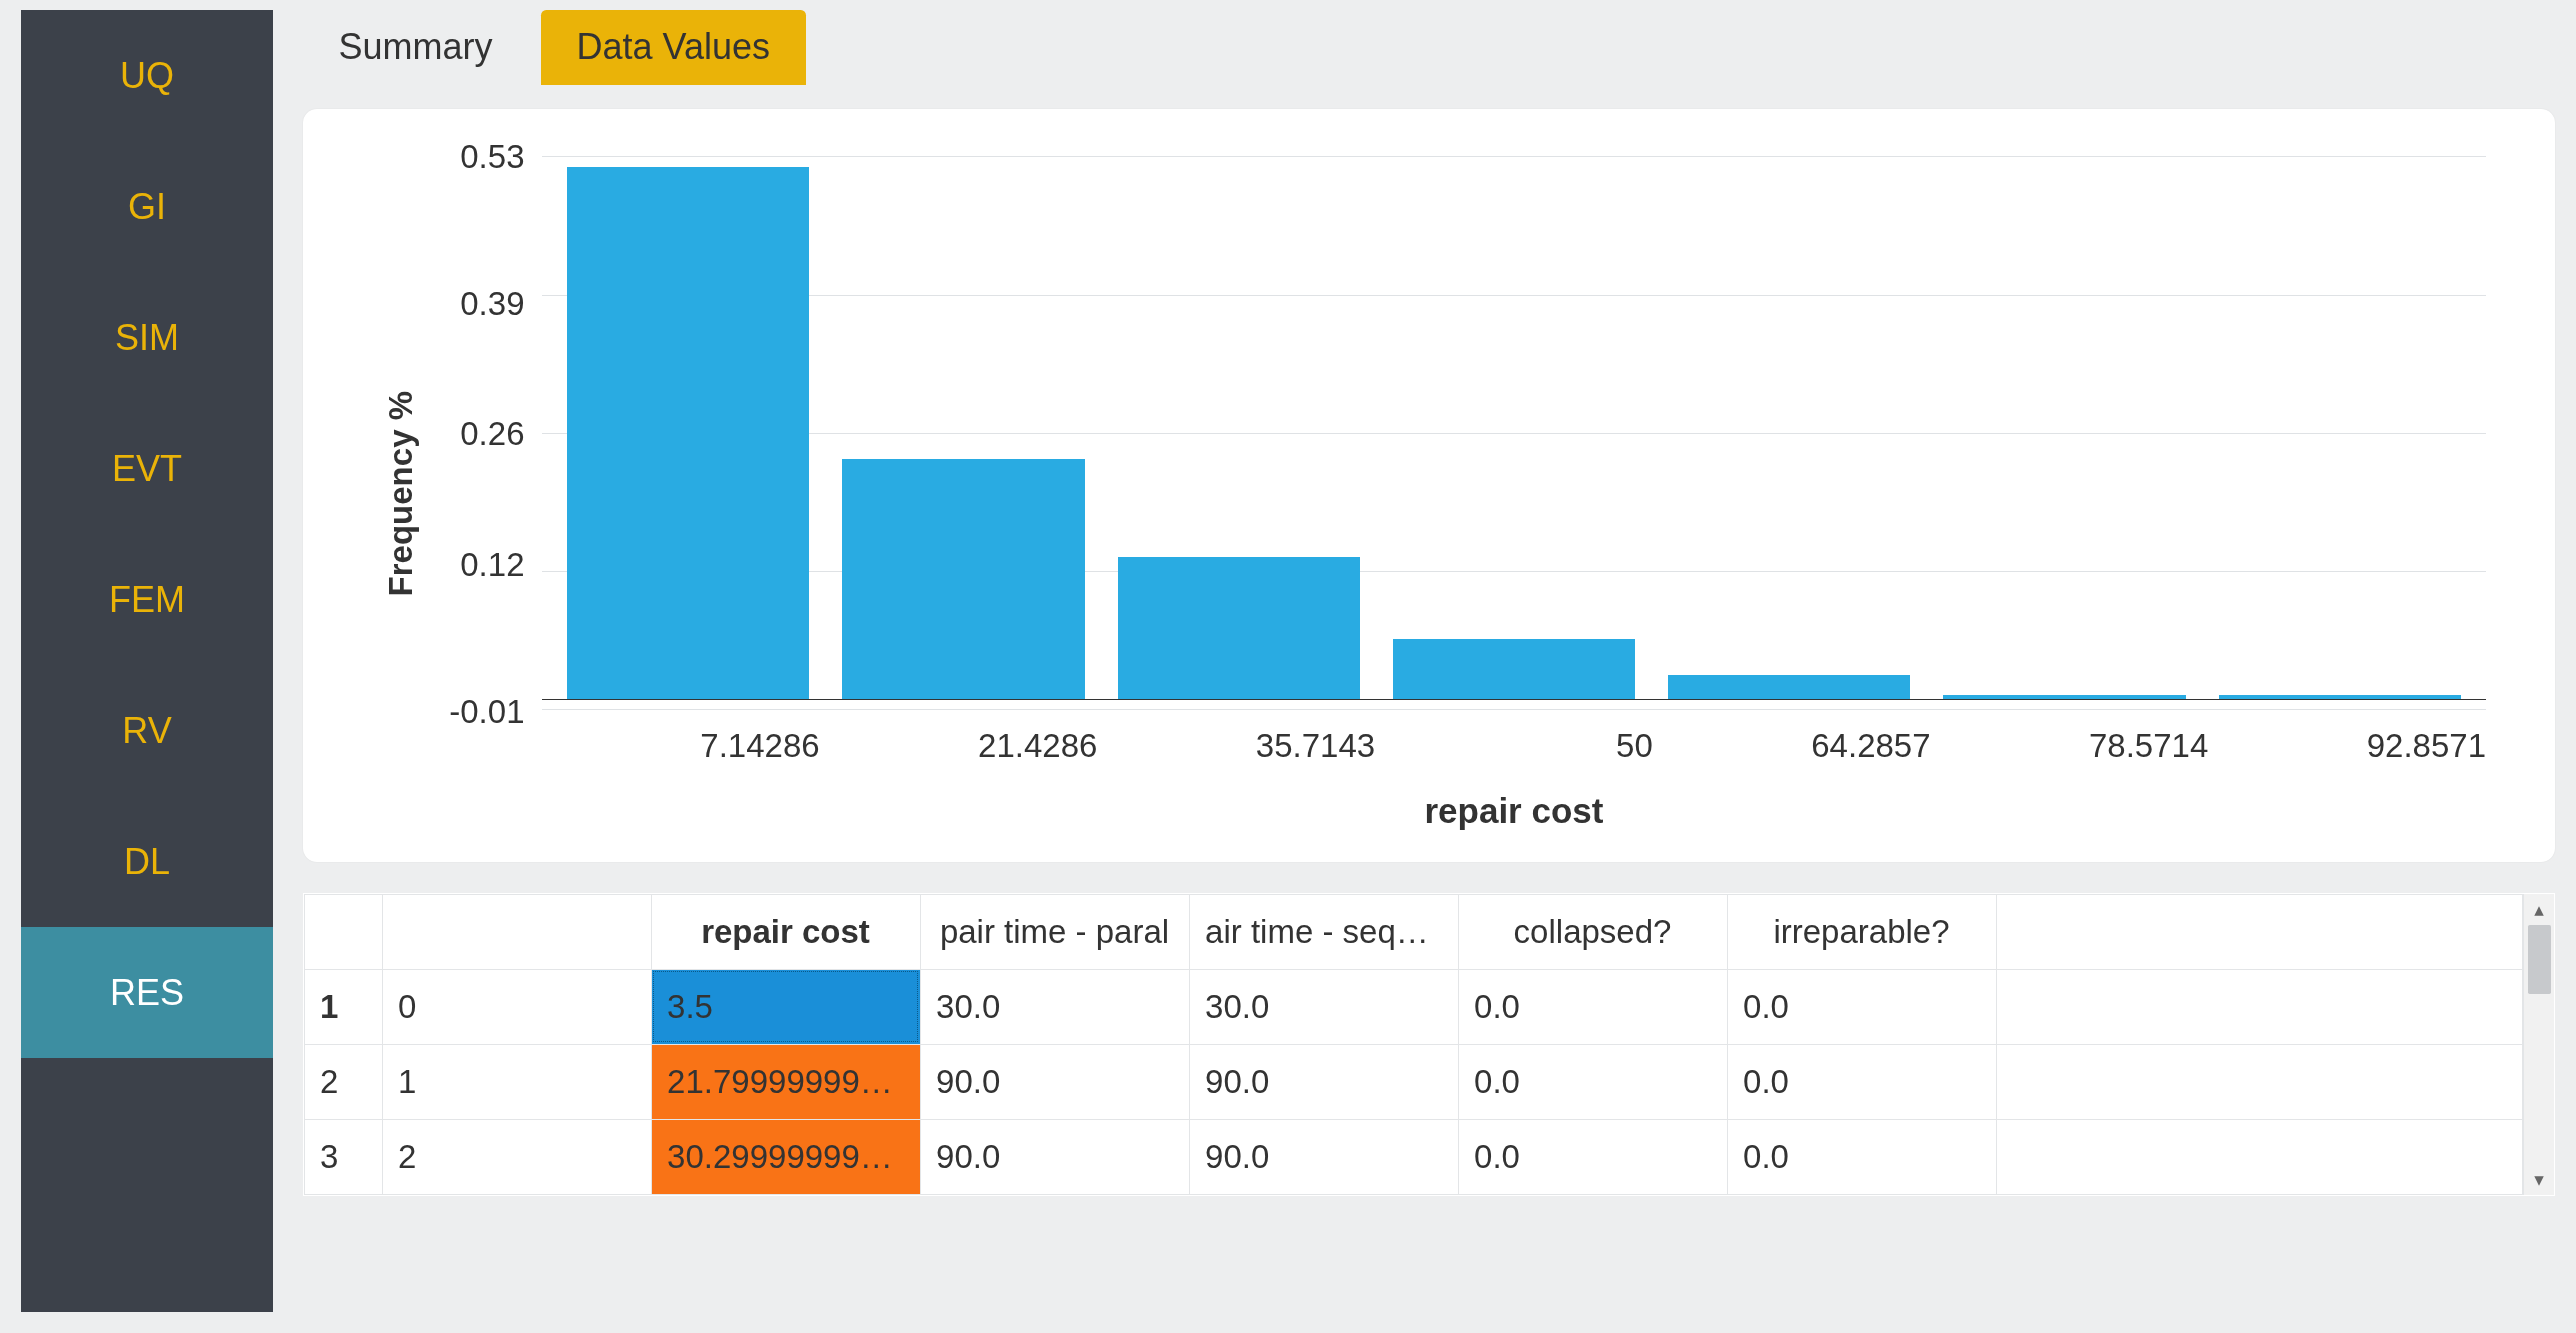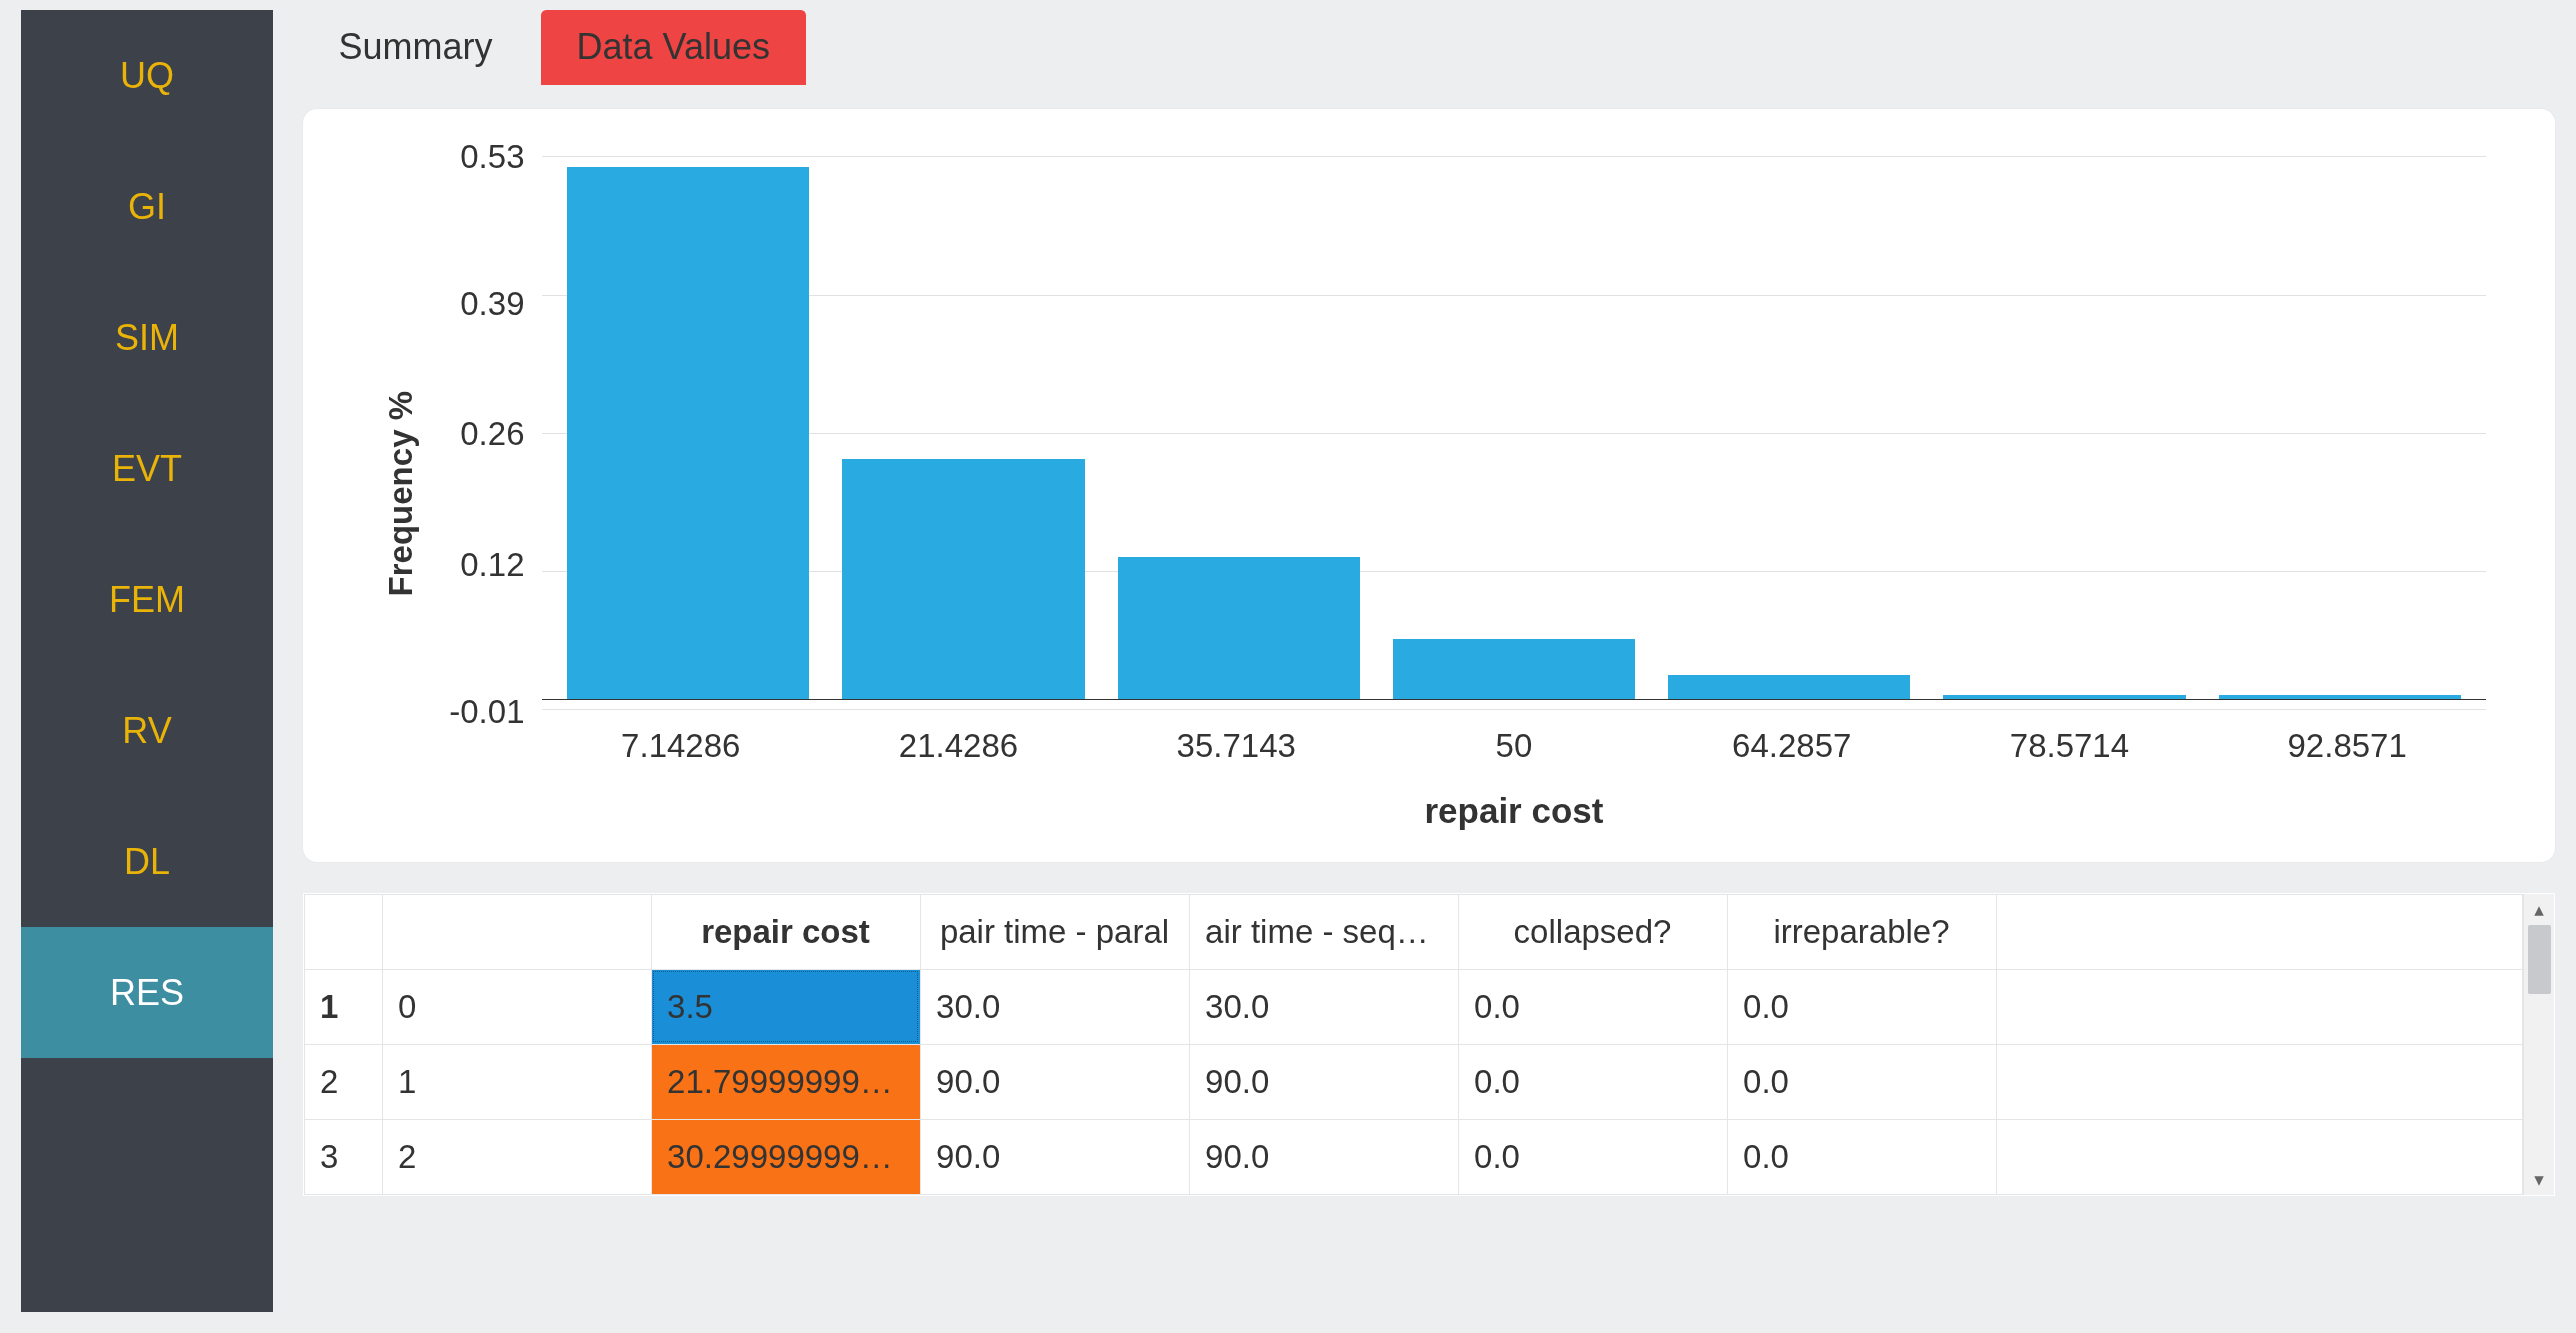--- a/index.html
+++ b/index.html
@@ -55,21 +55,21 @@
   .tab {
     padding: 15.6px 36px 0 36px;
     font-size: 36px;
     color: #333;
     cursor: pointer;
     user-select: none;
     border-top-left-radius: 5.2px;
     border-top-right-radius: 5.2px;
   }
   .tab.active {
-    background: #ef4444;
+    background: #eab308;
   }
   
   .chart-card {
     background: #ffffff;
     border-radius: 14px;
     margin-top: 24px;
     padding: 47px 69px 31px 69px;
     box-shadow: 0 0 1.7px rgba(0,0,0,0.08);
   }
   .chart-wrap {
@@ -136,21 +136,21 @@
     left: 0; right: 0;
     border-top: 1.7px solid #333;
   }
   .xticks {
     display: flex;
     justify-content: space-around;
     font-size: 33px;
     color: #333;
     padding-top: 15.6px;
   }
-  .xtick { flex: 1; text-align: center; }
+  .xtick { flex: 1; text-align: right; }
   .xaxis-label {
     text-align: center;
     font-size: 35px;
     font-weight: 600;
     color: #333;
     padding-top: 26px;
   }
   
   .table-wrap {
     margin-top: 31px;

